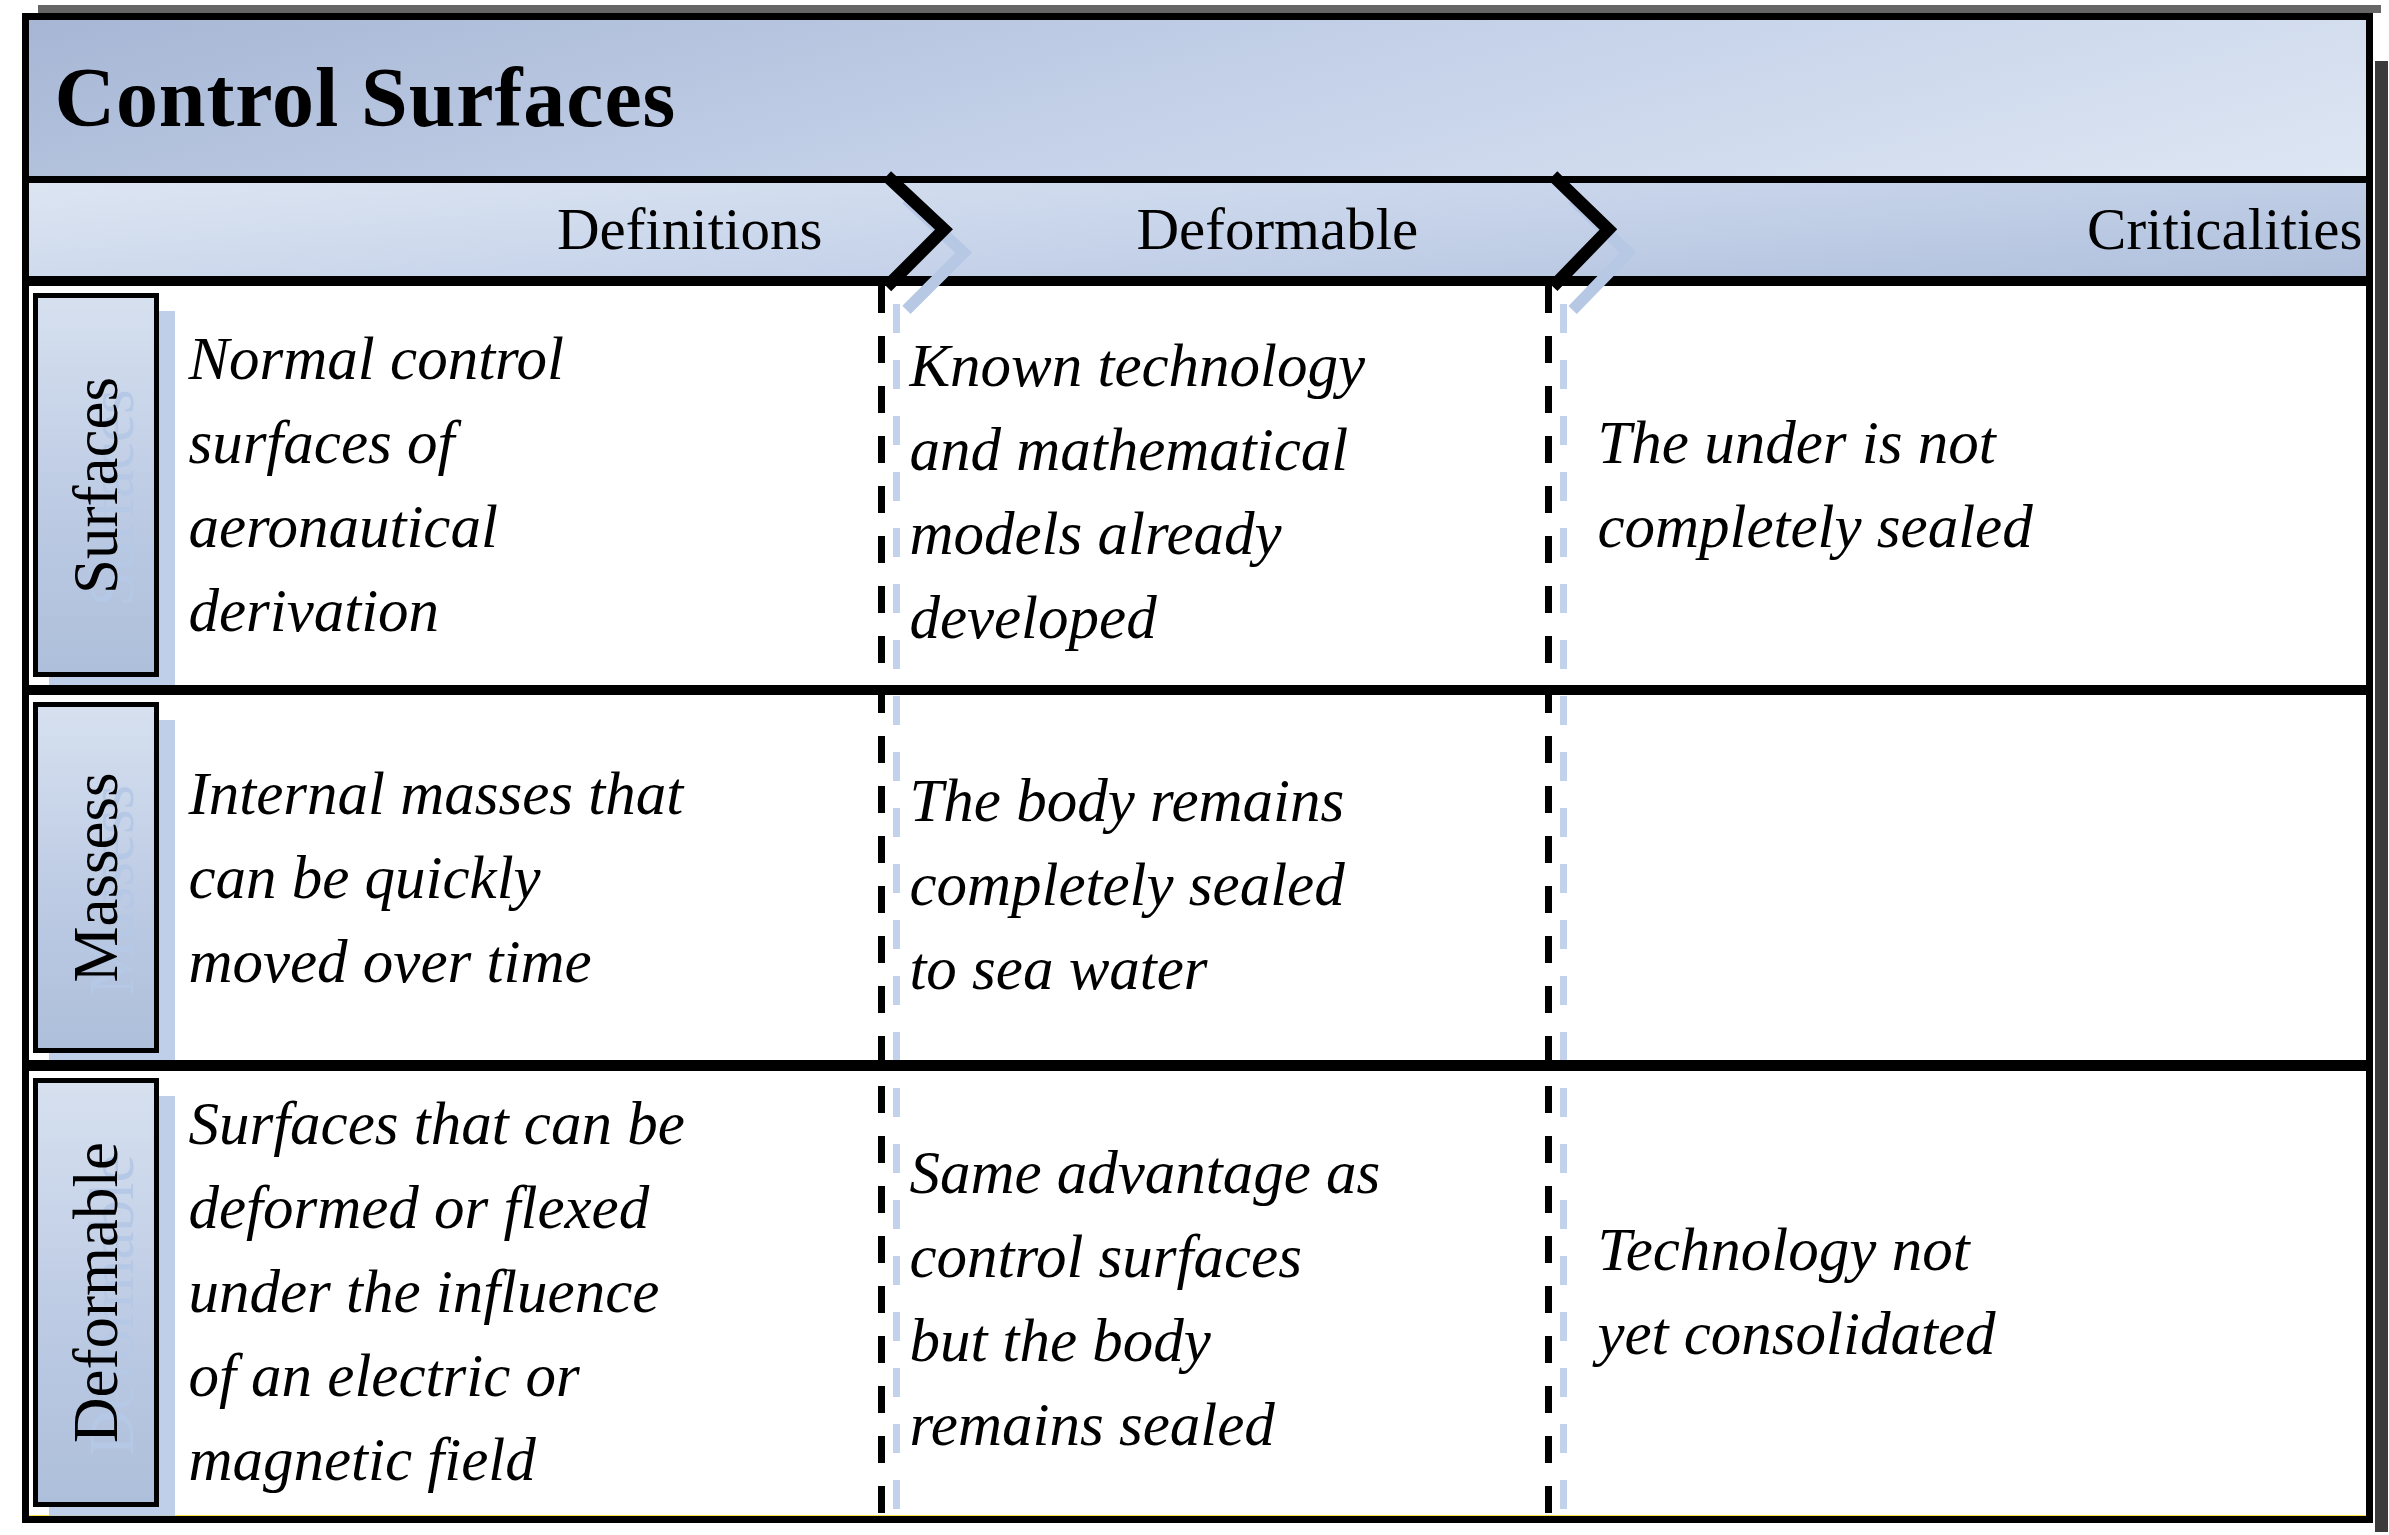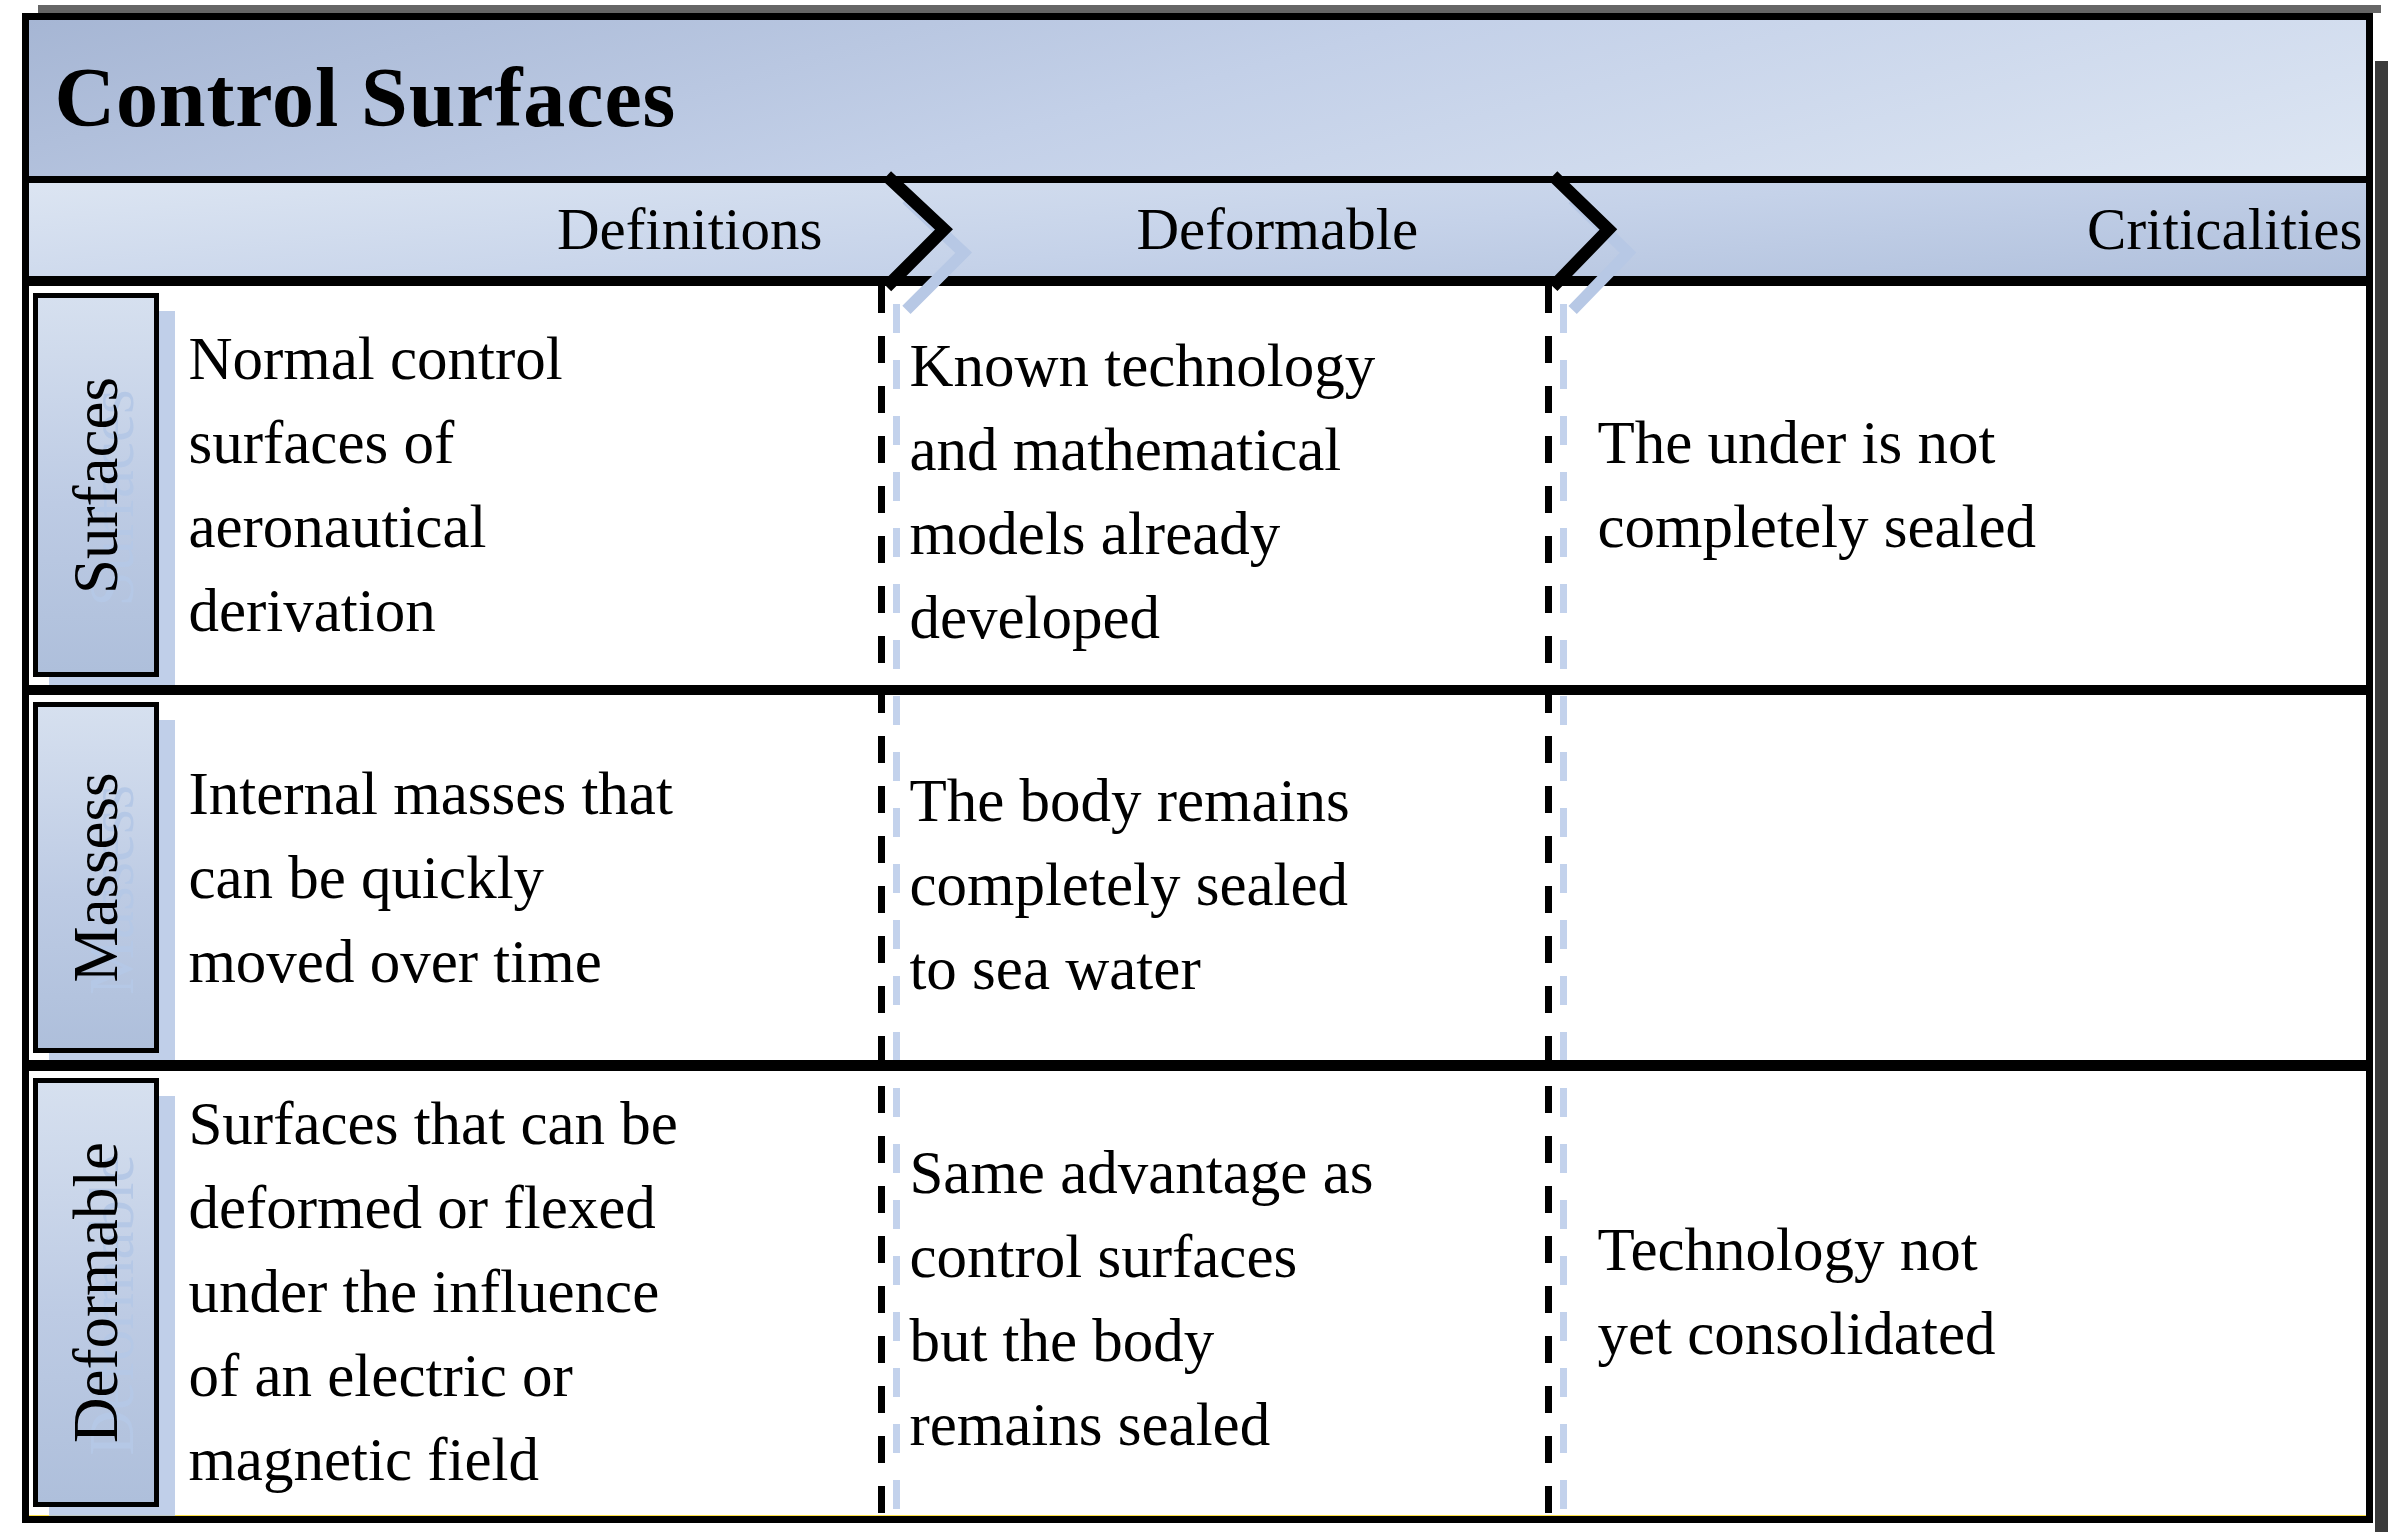--- a/index.html
+++ b/index.html
@@ -70,21 +70,21 @@
   }
   .rowlabel .v{
     transform:rotate(-90deg); white-space:nowrap; font-size:63px;
     text-shadow:-12.5px 16px 0 #b5c8e6;
   }
 
   .cell{
     position:absolute; top:0; bottom:0; display:flex; align-items:center;
     box-sizing:border-box; z-index:2;
   }
-  .cell .txt{white-space:pre-line; font-size:61px; line-height:84px;}
+  .cell .txt{white-space:pre-line; font-size:61px; line-height:84px;font-style:italic;}
   .cell.cdef{left:134px; width:718px; padding-left:25px;}
   .cell.cadv{left:862px; width:655px; padding-left:18px;margin-top:14px;}
   .cell.ccrit{left:1529px; width:808px; padding-left:39px;}
 </style>
 </head>
 <body>
 
 <div id="stage">
   <div class="shadow-top"></div>
   <div class="shadow-right"></div>

